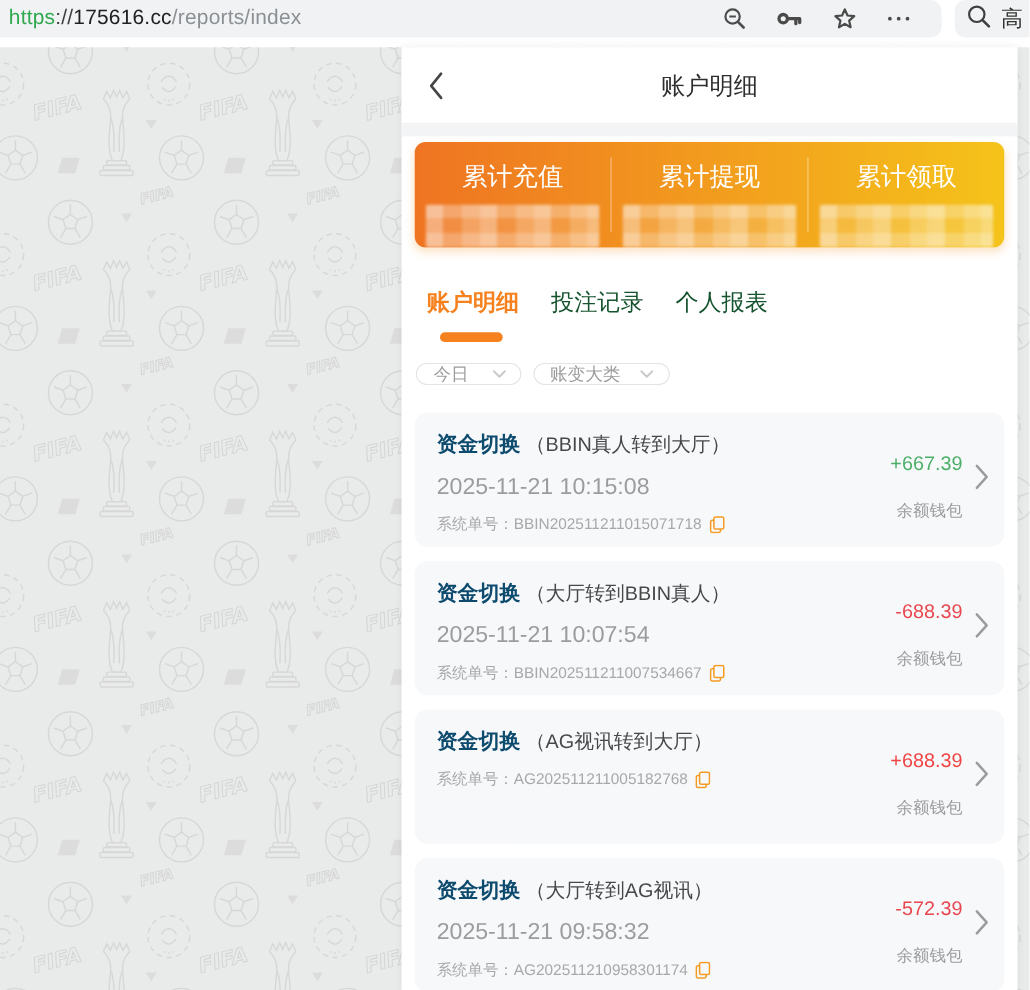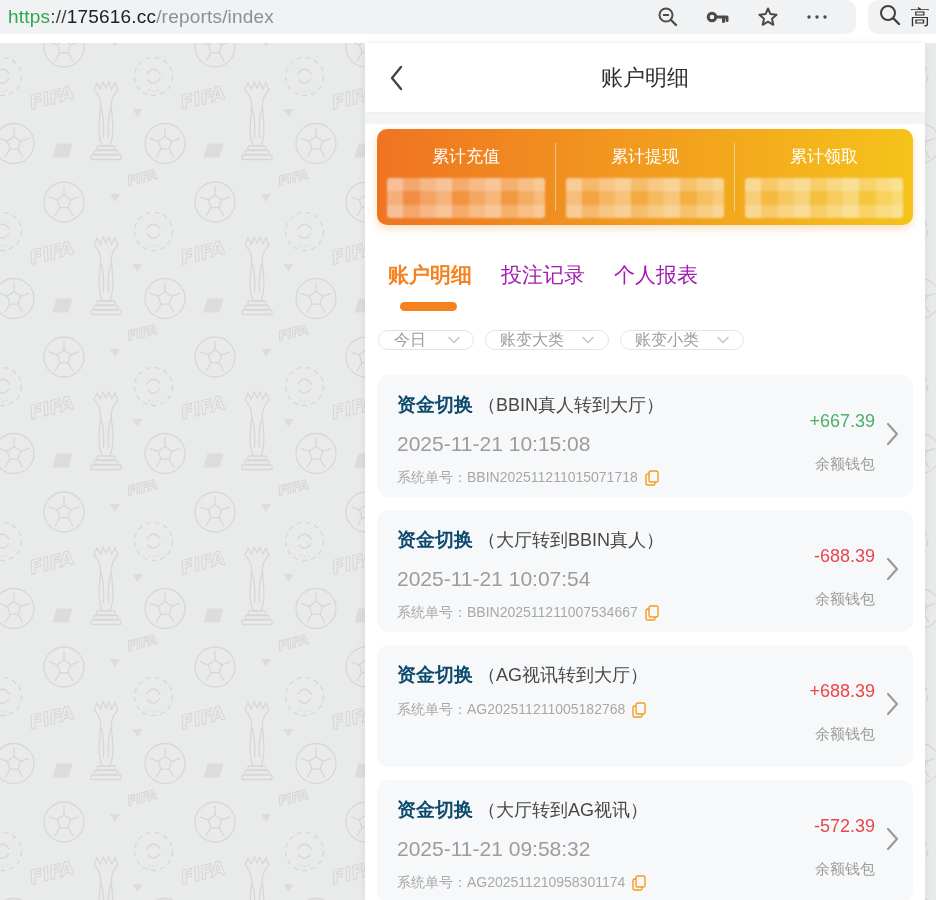--- a/index.html
+++ b/index.html
@@ -39,28 +39,28 @@
   .back-btn { position:absolute; left:24px; top:0; height:100%; display:flex; align-items:center; cursor:pointer; }
   .page-title { font-size:22px; color:#2e2e2e; }
 
   .gray-band { height:11px; background:#f3f4f6; }
 
   .summary-card { margin:5px 12px 0; height:96px; border-radius:10px;
                   background:linear-gradient(90deg,#ef7422,#f5c31a);
                   display:flex; box-shadow:0 4px 8px rgba(239,150,40,.28); }
   .sum-col { flex:1; display:flex; flex-direction:column; align-items:center; padding-top:16px; }
   .sum-divider { width:1px; background:rgba(255,255,255,.45); margin:14px 0; }
-  .sum-label { color:#fff; font-size:17px; }
+  .sum-label { color:#fff; font-size:23px; }
   .sum-blur { margin-top:10px; width:158px; height:40px; border-radius:3px; filter:blur(1.3px);
     background-image:
       repeating-linear-gradient(0deg, rgba(255,255,255,.30) 0 13px, rgba(255,255,255,.10) 13px 27px),
       repeating-linear-gradient(90deg, rgba(255,255,255,.34) 0 16px, rgba(255,255,255,.06) 16px 33px, rgba(255,255,255,.22) 33px 49px); }
 
   .tabs-row { margin-top:36px; padding-left:23px; display:flex; align-items:baseline; gap:29px; }
-  .tab { font-size:21px; color:#a21caf; cursor:pointer; }
+  .tab { font-size:21px; color:#14532d; cursor:pointer; }
   .tab.active { color:#f5821f; font-weight:bold; }
   .tab-underline { width:57px; height:9px; border-radius:5px; background:#f5821f; margin:13px 0 0 35px; }
 
   .filters-row { margin:19px 0 0 13px; display:flex; gap:11px; }
   .pill { height:20px; border:1px solid #e4e4e4; border-radius:17px; background:#fff;
           display:flex; align-items:center; font-size:16px; color:#9c9c9c; cursor:pointer; }
   .pill-today { width:96px; padding:0 13px 0 15px; justify-content:space-between; }
   .pill-other { padding:0 14px; gap:18px; }
 
   .txn-list { margin-top:25px; }
@@ -253,26 +253,20 @@
       <svg width="12" height="8" viewBox="0 0 12 8">
           <polyline points="1,1.5 6,6.5 11,1.5" fill="none" stroke="#c9c9c9" stroke-width="1.7" stroke-linecap="round" stroke-linejoin="round"></polyline>
         </svg>
     </div>
     <div class="pill pill-other">
       <span>账变大类</span>
       <svg width="12" height="8" viewBox="0 0 12 8">
           <polyline points="1,1.5 6,6.5 11,1.5" fill="none" stroke="#c9c9c9" stroke-width="1.7" stroke-linecap="round" stroke-linejoin="round"></polyline>
         </svg>
     </div>
-    <div class="pill pill-other">
-      <span>账变小类</span>
-      <svg width="12" height="8" viewBox="0 0 12 8">
-          <polyline points="1,1.5 6,6.5 11,1.5" fill="none" stroke="#c9c9c9" stroke-width="1.7" stroke-linecap="round" stroke-linejoin="round"></polyline>
-        </svg>
-    </div>
   </div>
 
   <div class="txn-list">
   <div class="txn-card">
     <div class="txn-title">
       <b>资金切换</b><span>（BBIN真人转到大厅）</span>
     </div>
     <div class="txn-time">2025-11-21 10:15:08</div>
     <div class="txn-order">
       <span><span>系统单号：</span><span>BBIN202511211015071718</span></span>

